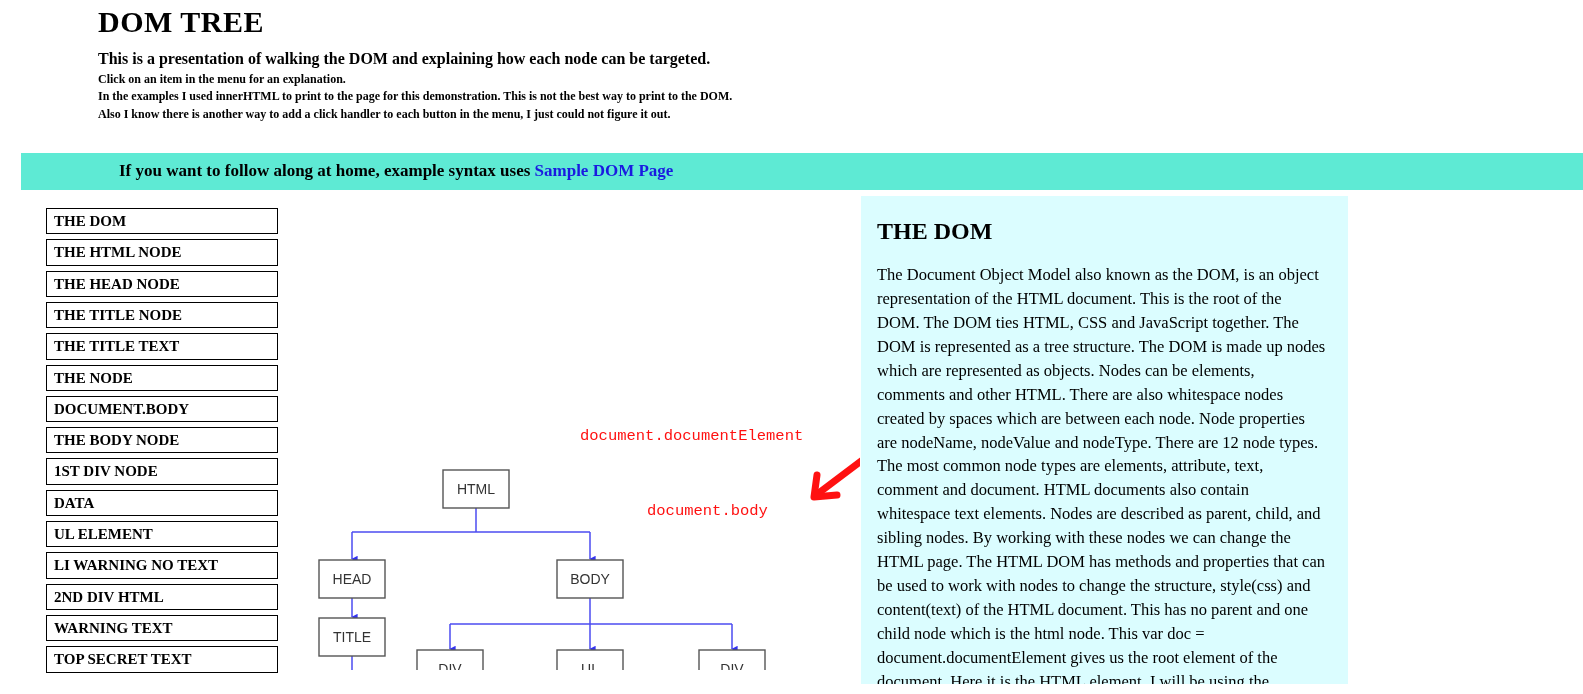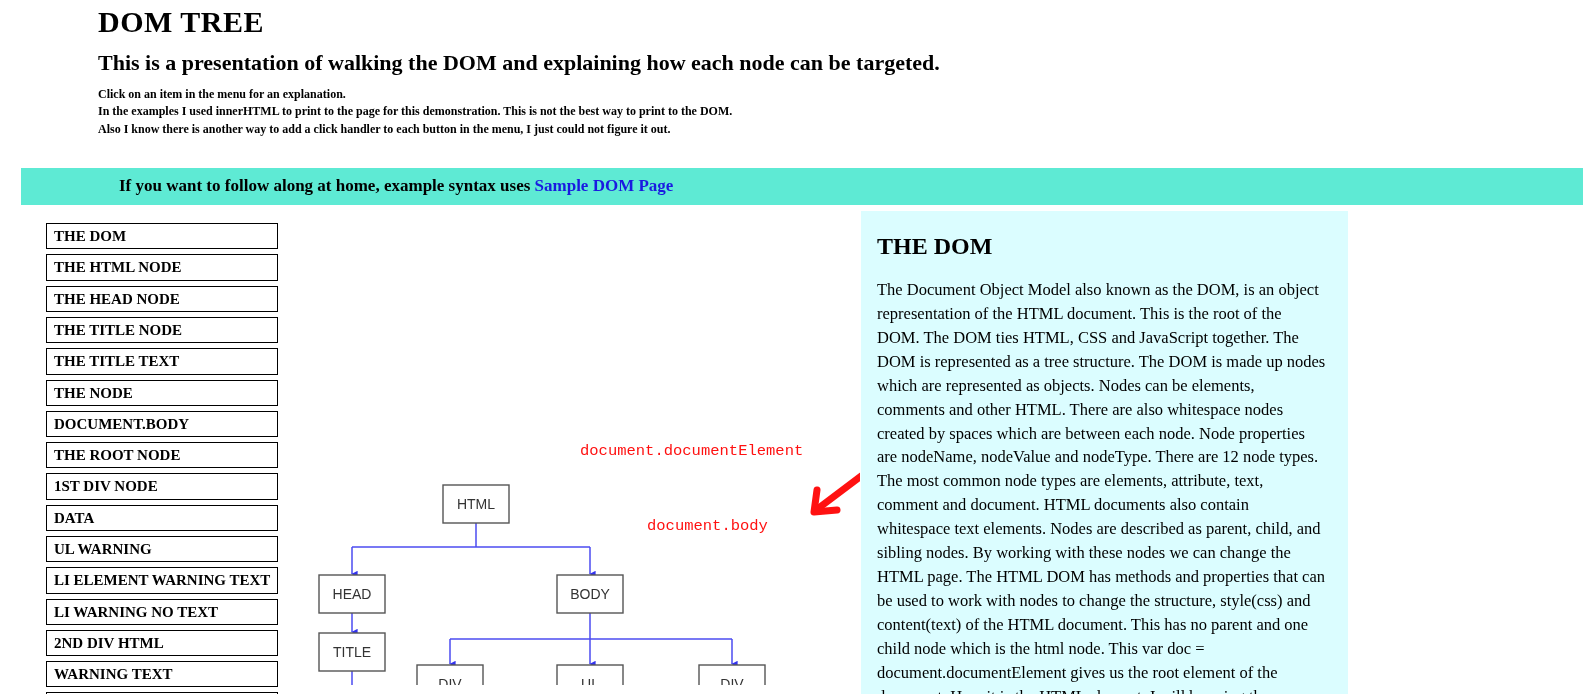--- a/index.html
+++ b/index.html
@@ -23,21 +23,21 @@
     font-size: 30px;
     font-weight: bold;
     letter-spacing: 0.5px;
     margin: 6px 0 10px 0;
     line-height: 1.05;
   }
   .intro-line {
     font-weight: bold;
     line-height: 1.32;
   }
-  .intro-lead { font-size: 22px; margin-bottom: 10px; font-family: Liberation Serif, serif; }
+  .intro-lead { font-size: 16px; margin-bottom: 3px; font-family: Liberation Serif, serif; }
   .intro-sm { font-size: 12px; margin-bottom: 2px; }
 
   
   #follow-band {
     width: 100%;
     background: #5eead4;
     margin-top: 30px;
     padding: 8px 0 9px 0;
     box-sizing: border-box;
     margin-left: 21px;
@@ -153,25 +153,24 @@
 <div id="main">
 
   <div id="menu">
       <button class="menu-item">THE DOM</button>
       <button class="menu-item">THE HTML NODE</button>
       <button class="menu-item">THE HEAD NODE</button>
       <button class="menu-item">THE TITLE NODE</button>
       <button class="menu-item">THE TITLE TEXT</button>
       <button class="menu-item">THE NODE</button>
       <button class="menu-item">DOCUMENT.BODY</button>
-      <button class="menu-item">THE ROOT NODE</button>
+      <button class="menu-item">THE BODY NODE</button>
       <button class="menu-item">1ST DIV NODE</button>
       <button class="menu-item">DATA</button>
-      <button class="menu-item">UL WARNING</button>
-      <button class="menu-item">LI ELEMENT WARNING TEXT</button>
+      <button class="menu-item">UL ELEMENT</button>
       <button class="menu-item">LI WARNING NO TEXT</button>
       <button class="menu-item">2ND DIV HTML</button>
       <button class="menu-item">WARNING TEXT</button>
       <button class="menu-item">TOP SECRET TEXT</button>
     </div>
 
   <div id="tree">
     <svg width="570" height="470" viewBox="0 0 570 470" xmlns="http://www.w3.org/2000/svg">
       <defs>
         <marker id="arrowBlue" markerWidth="7" markerHeight="7" refX="3.2" refY="5.6" orient="auto" markerUnits="userSpaceOnUse">

